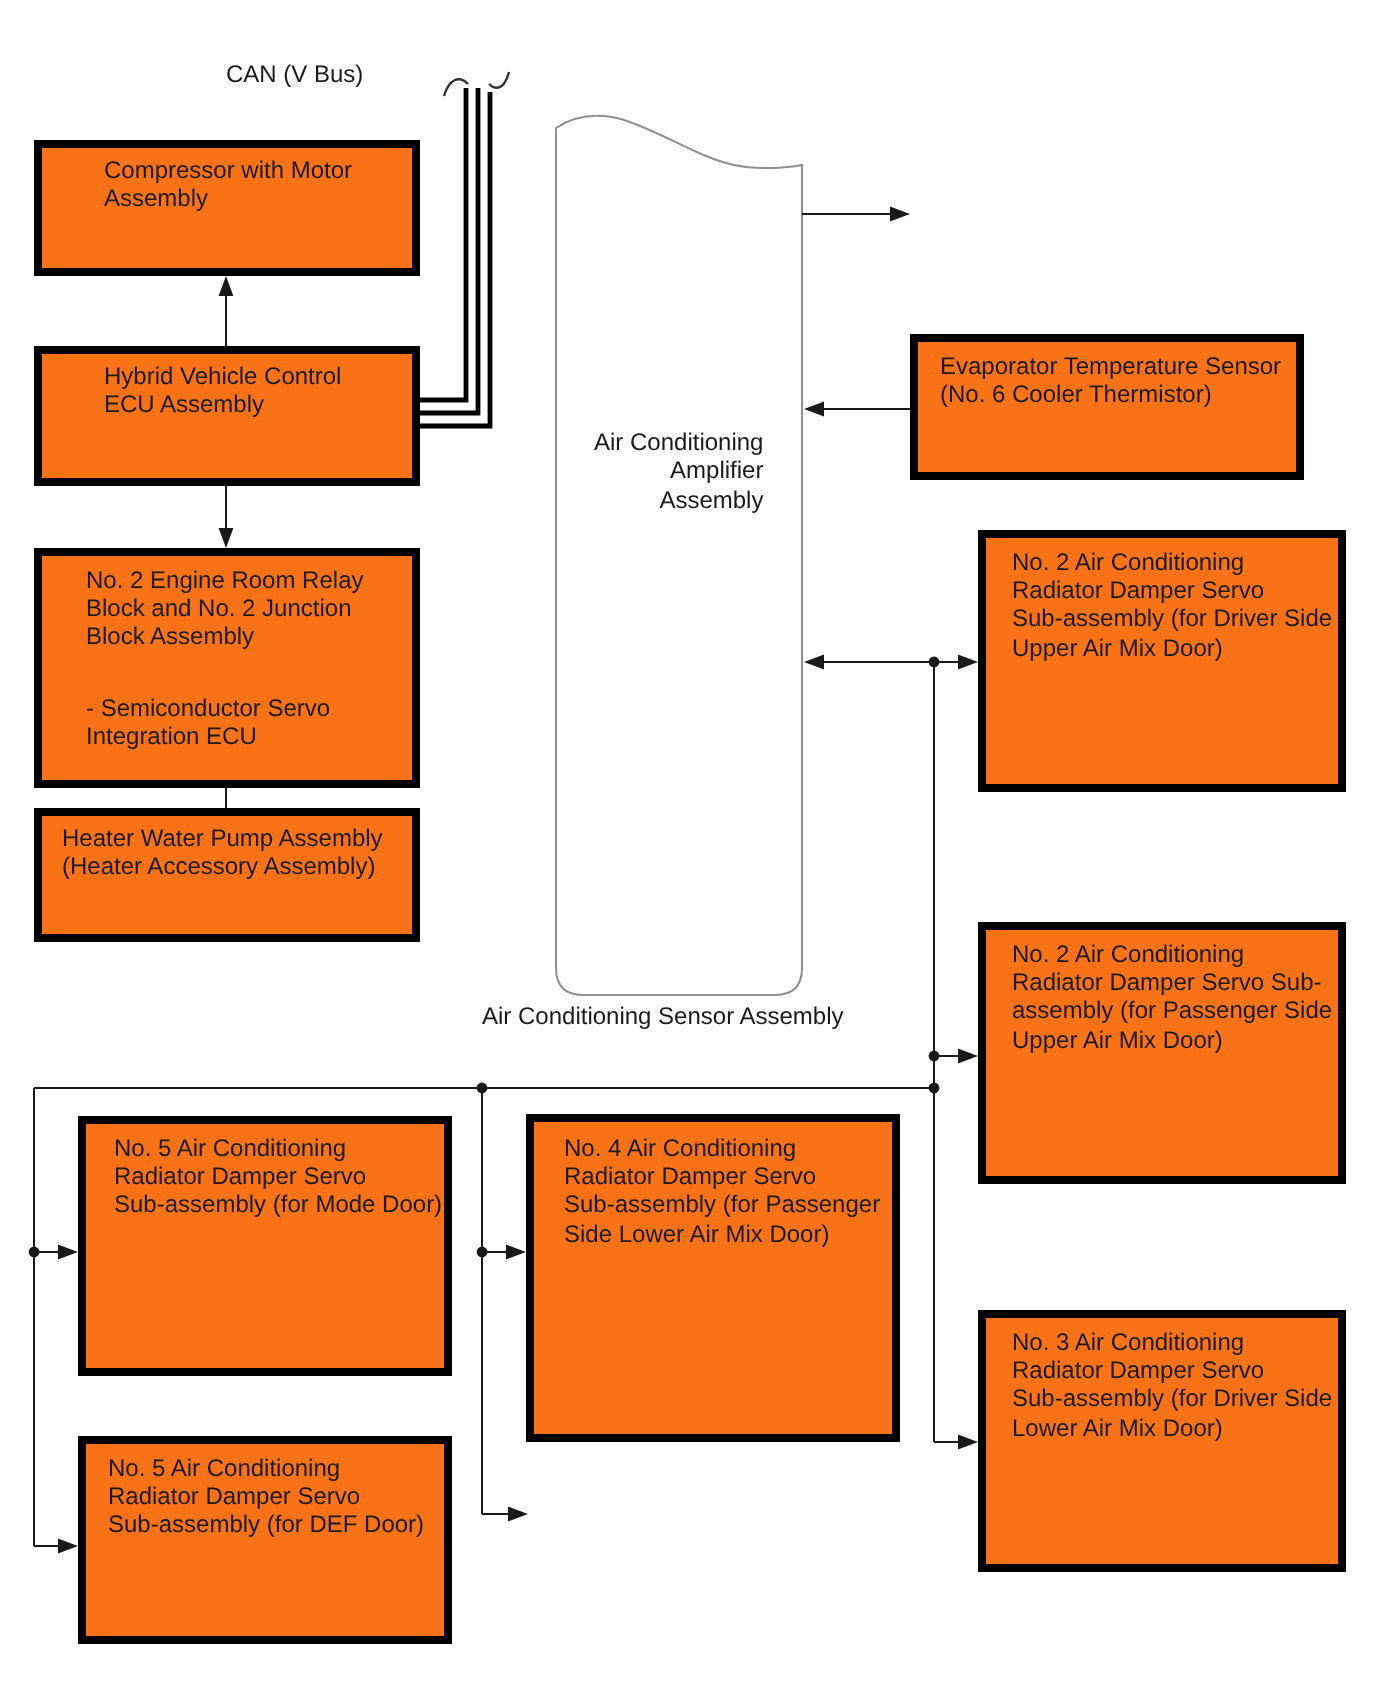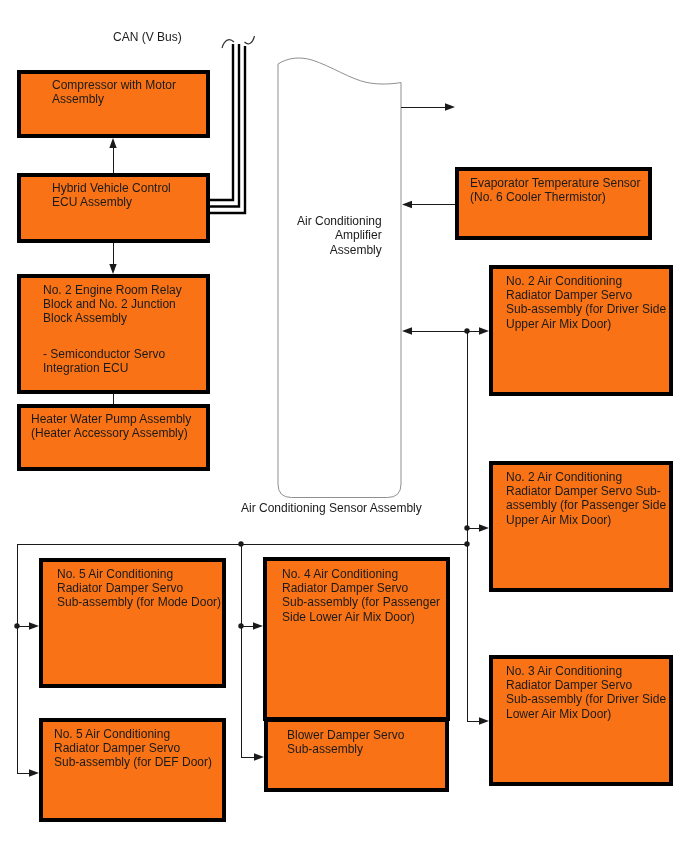--- a/index.html
+++ b/index.html
@@ -180,18 +180,14 @@
 Sub-assembly (for Passenger
 Side Lower Air Mix Door)</div>
   </div>
 
   <div class="node" style="left:39px; top:718px; width:187px; height:104px; padding:5px 4px 0 11px;">
     <div class="lbl">No. 5 Air Conditioning
 Radiator Damper Servo
 Sub-assembly (for DEF Door)</div>
   </div>
 
-  <div class="node" style="left:264px; top:718px; width:185px; height:74px; padding:6px 4px 0 19px;">
-    <div class="lbl">Blower Damper Servo
-Sub-assembly</div>
-  </div>
 
 </div>
 
 </body></html>

